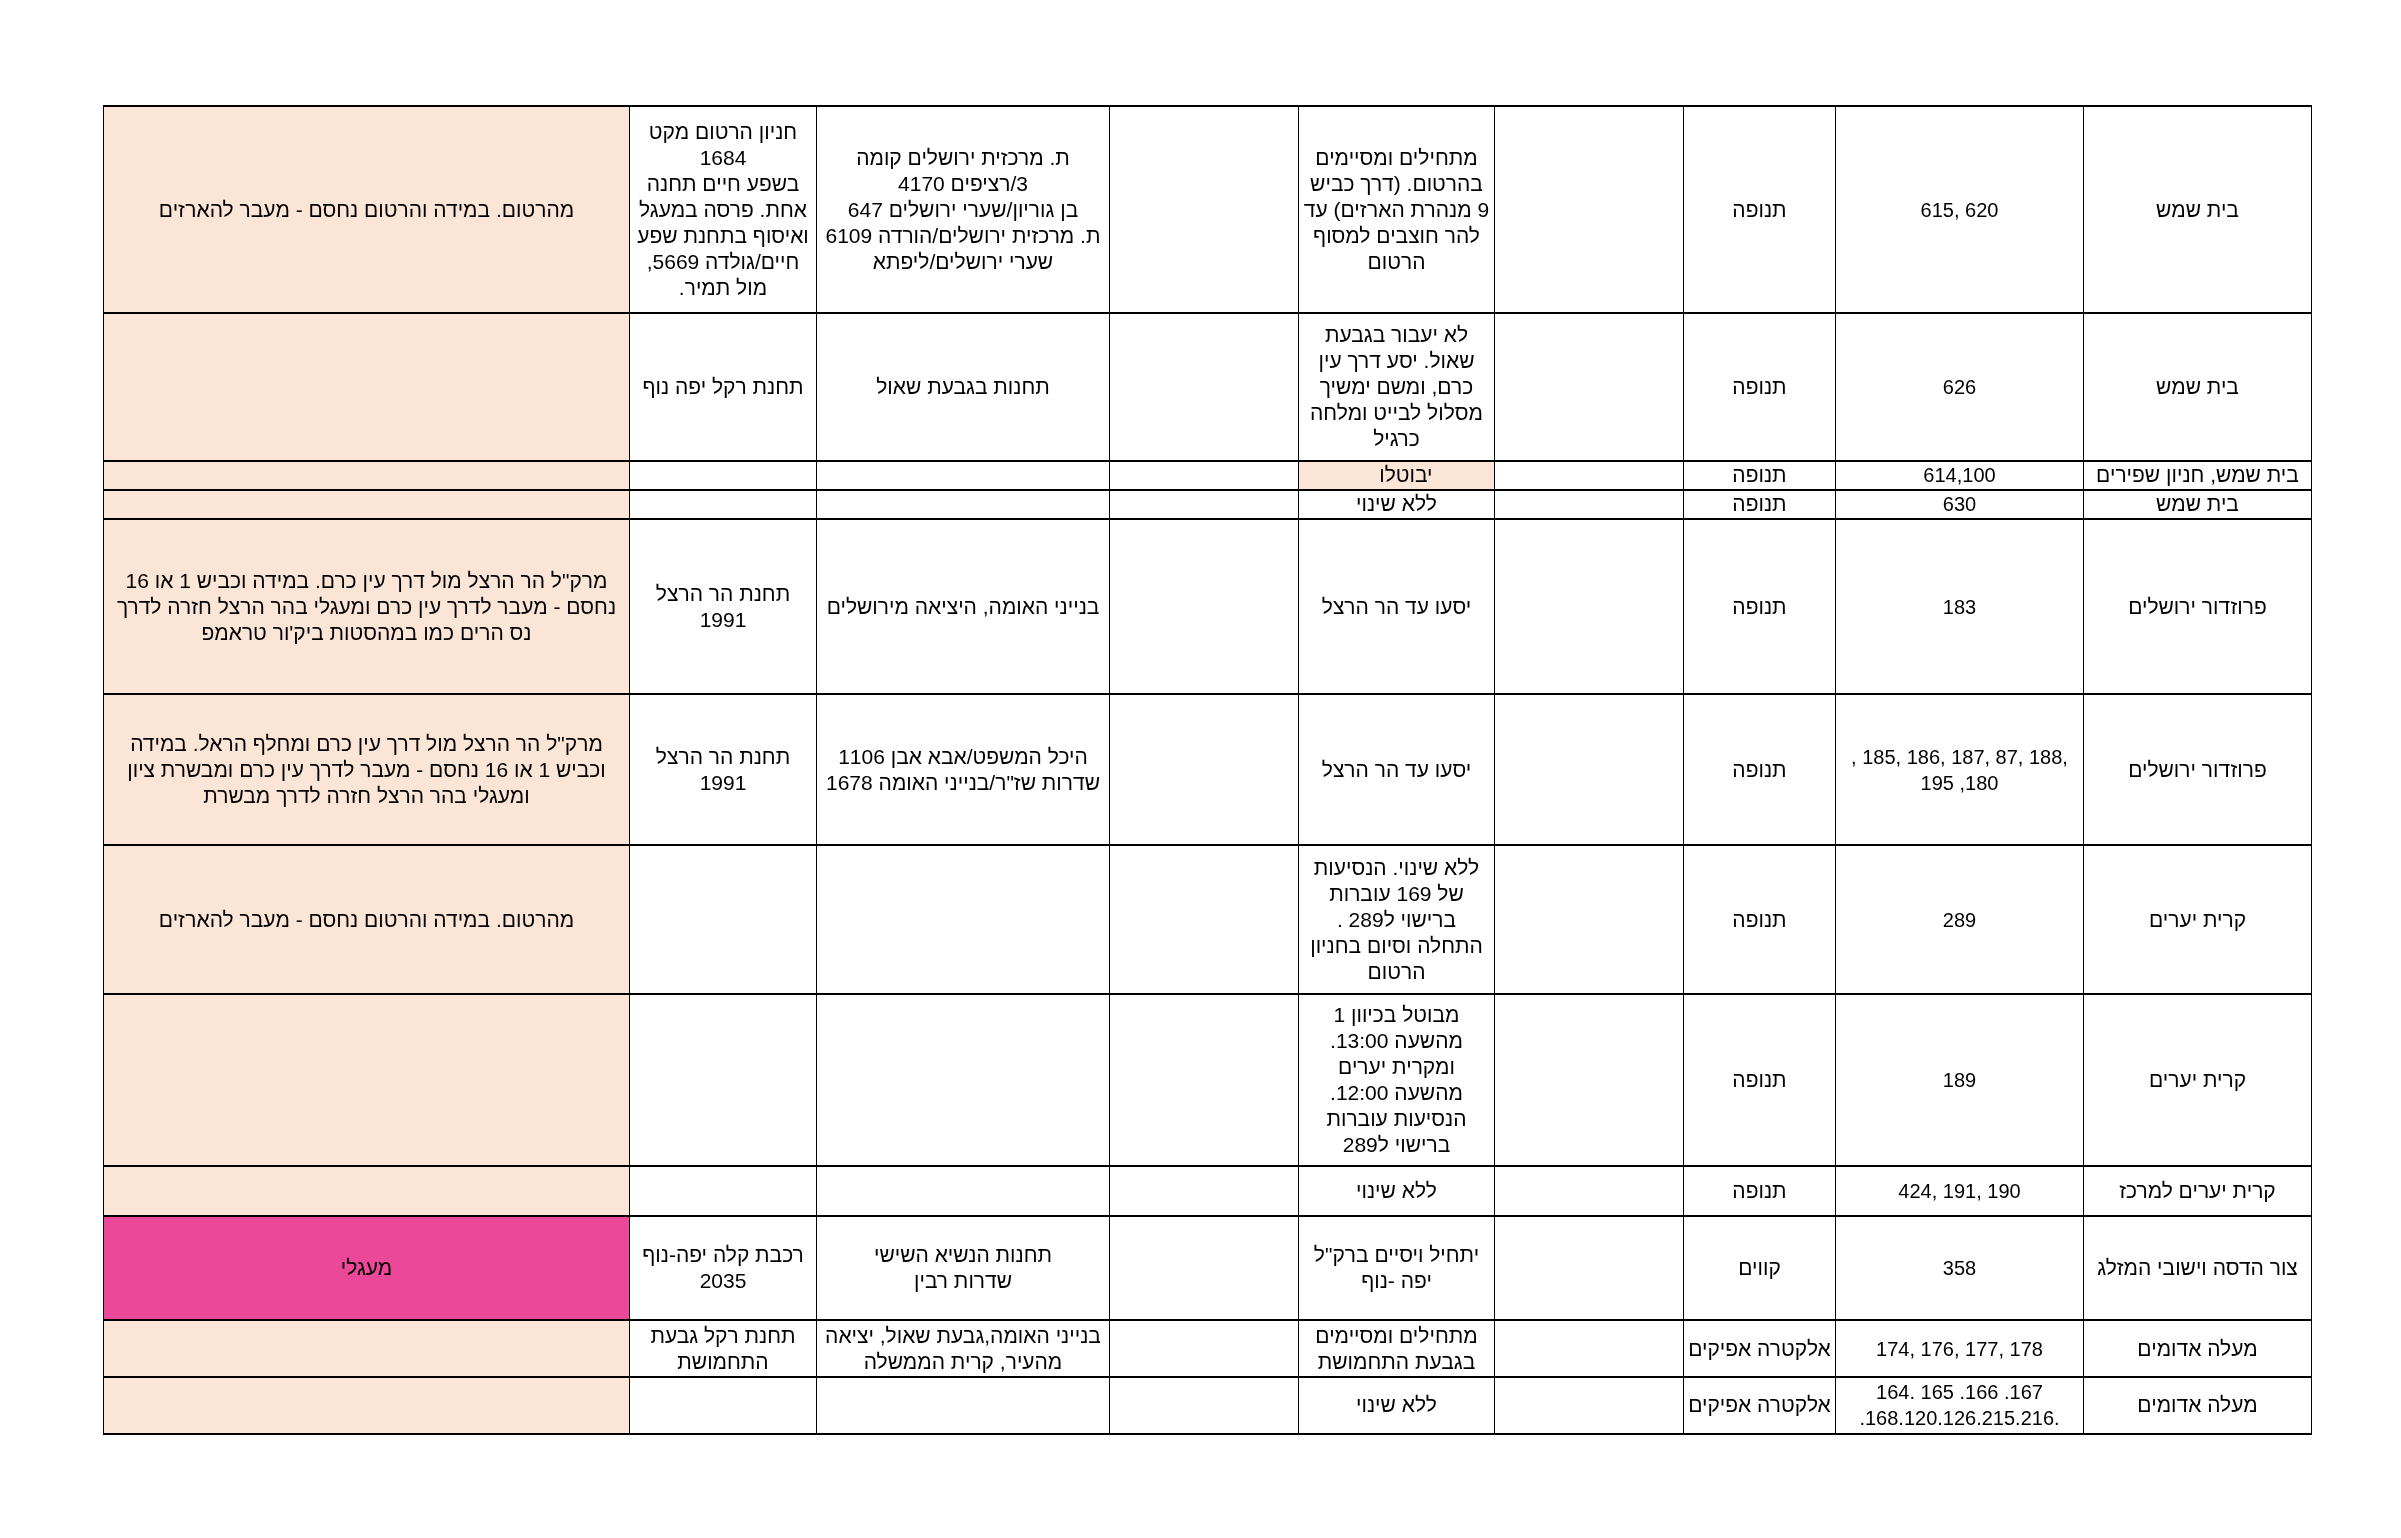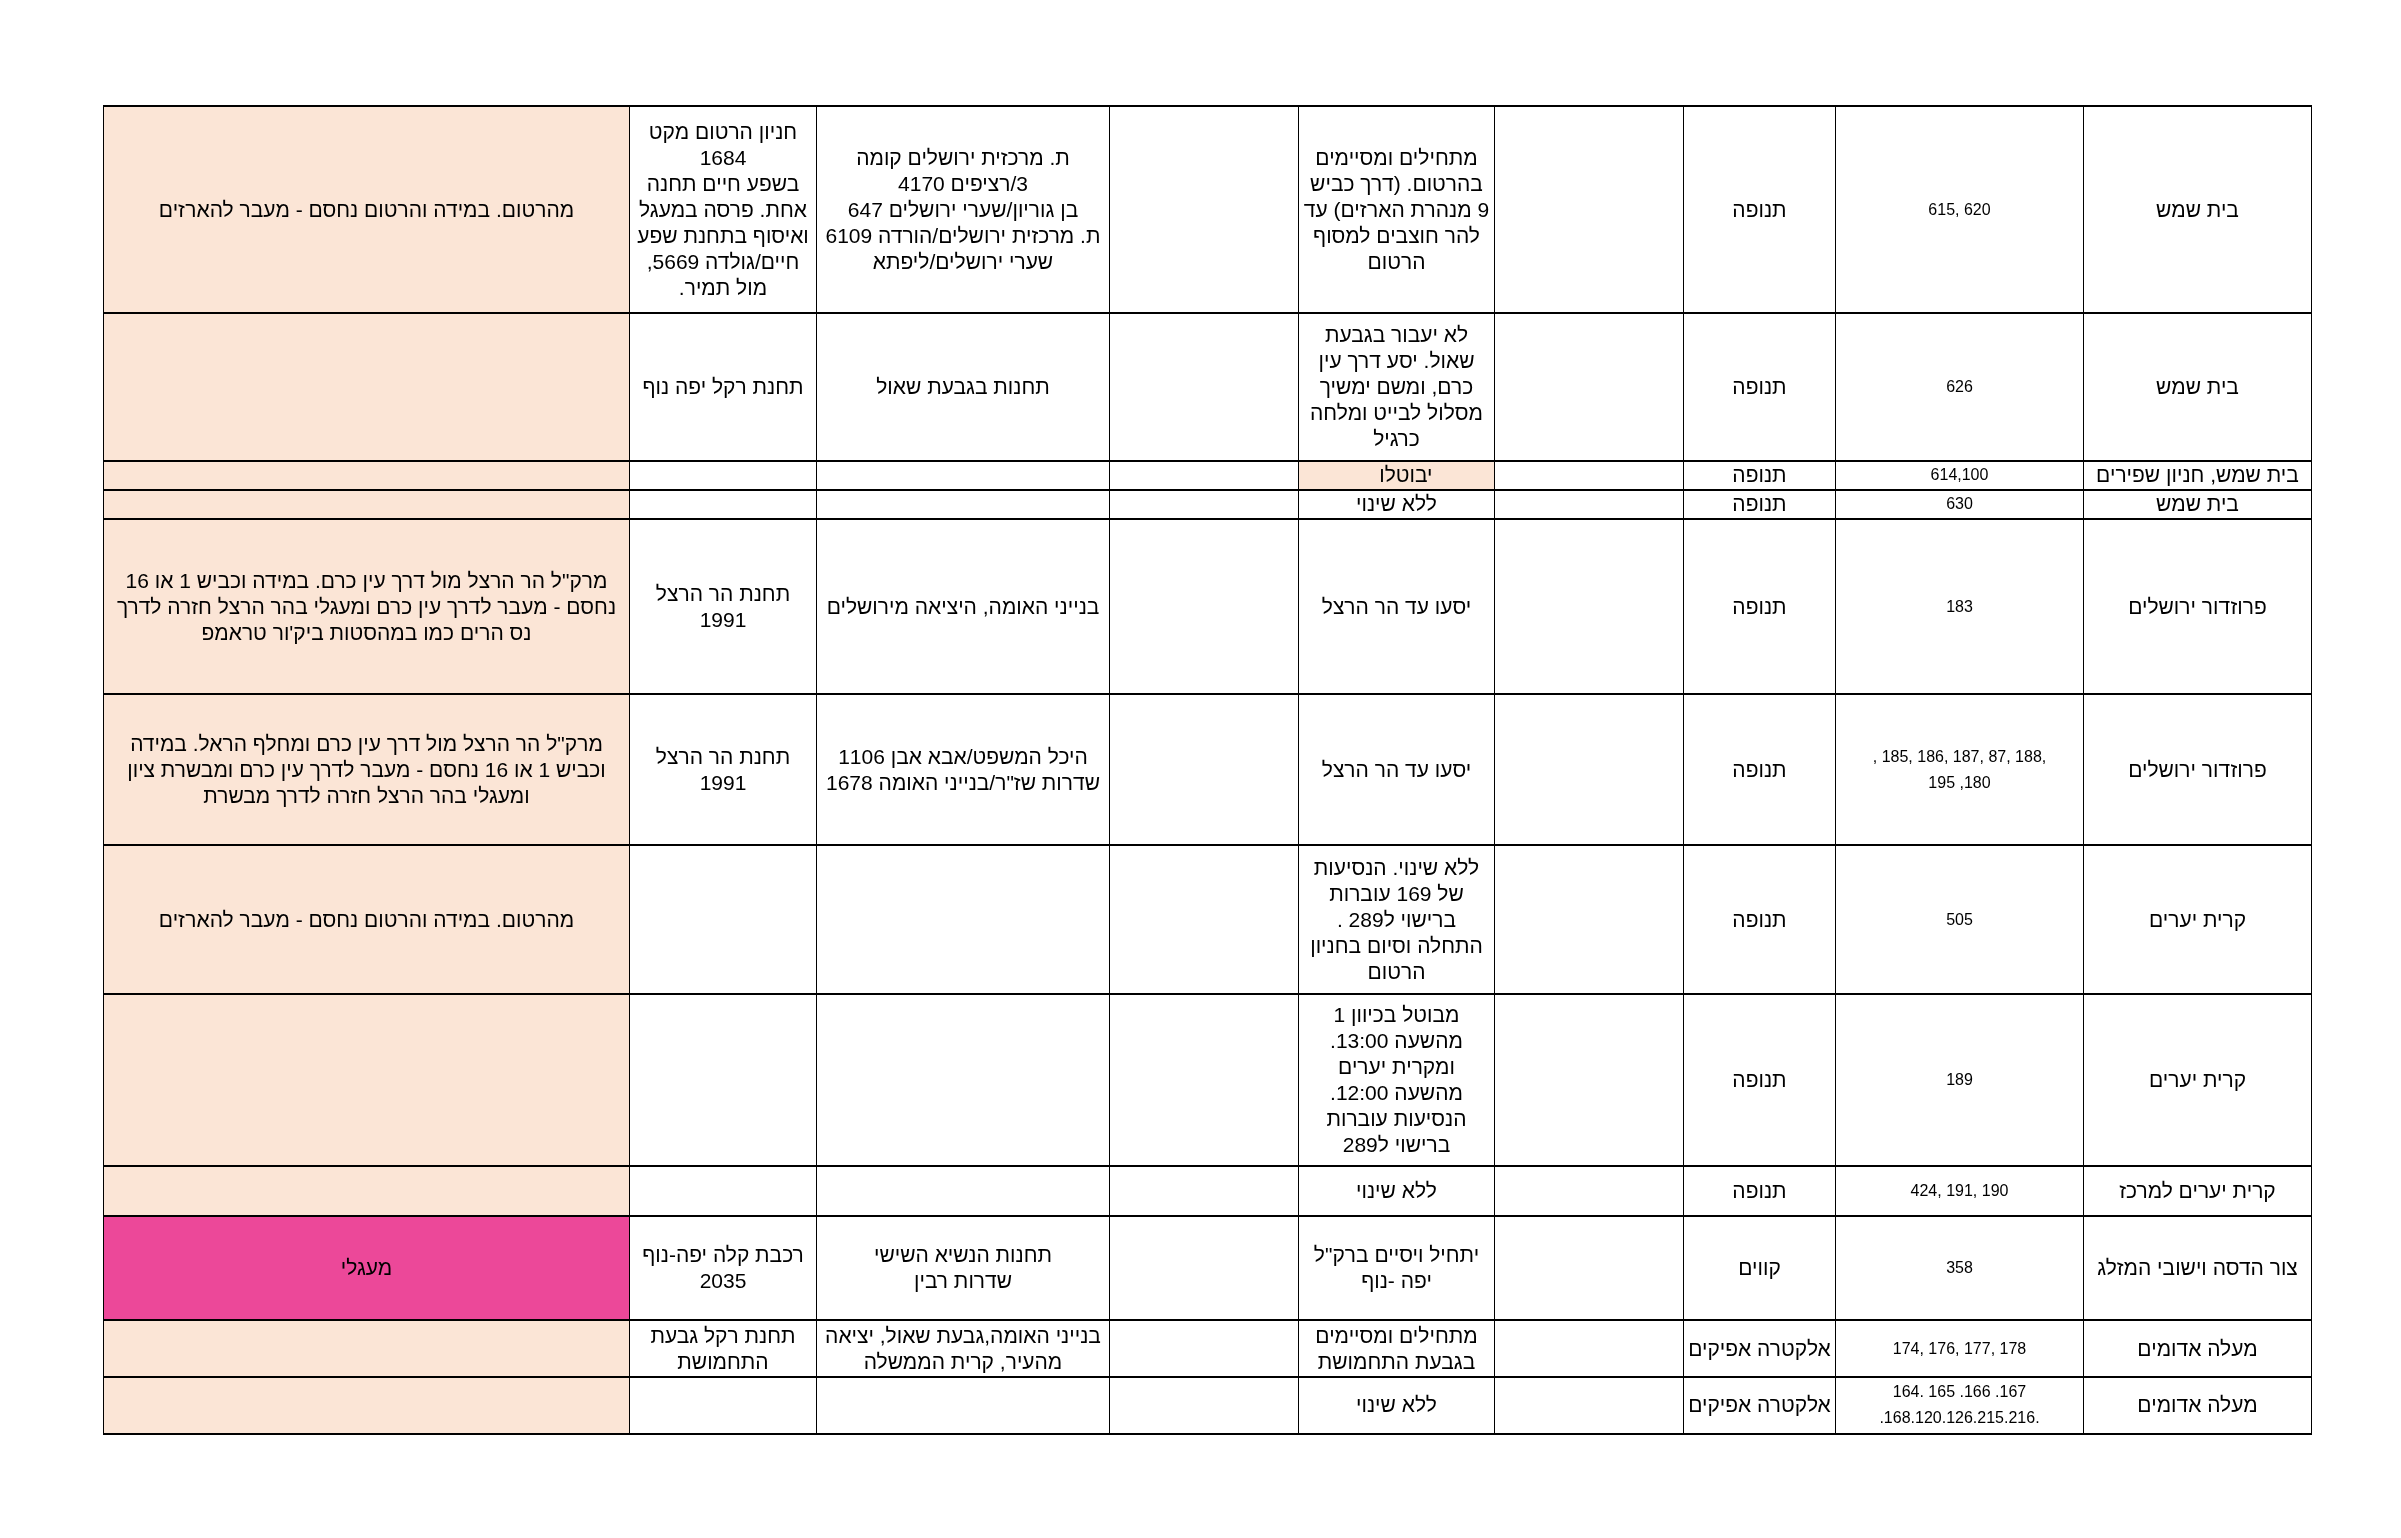--- a/index.html
+++ b/index.html
@@ -21,21 +21,21 @@
     text-align:center;vertical-align:middle;
     font-size:21px;line-height:26px;
     padding:1.4px 4.2px;
     white-space:pre-line;
     overflow:hidden;
   }
   tr.short td{line-height:22.4px;padding:0 4.2px;}
   td.peach{}
   td.hl{}
   td.ltr{direction:ltr;}
-  td.lines-cell{font-size:16px;}
+  td.lines-cell{font-size:20px;}
 </style>
 </head>
 <body>
 
 <div class="sheet">
 <table>
   <colgroup>
     <col style="width:228px">
         <col style="width:248px">
         <col style="width:152px">
@@ -114,21 +114,21 @@
           <td></td>
           <td>יסעו עד הר הרצל</td>
           <td></td>
           <td>היכל המשפט/אבא אבן 1106
 שדרות שז"ר/בנייני האומה 1678</td>
           <td>תחנת הר הרצל 1991</td>
           <td class="peach" style="background-color: rgb(251, 229, 214);">מרק"ל הר הרצל מול דרך עין כרם ומחלף הראל. במידה וכביש 1 או 16 נחסם - מעבר לדרך עין כרם ומבשרת ציון ומעגלי בהר הרצל חזרה לדרך מבשרת</td>
         </tr>
         <tr style="height: 149px;">
           <td>קרית יערים</td>
-          <td class="ltr lines-cell">505</td>
+          <td class="ltr lines-cell">289</td>
           <td>תנופה</td>
           <td></td>
           <td>ללא שינוי. הנסיעות של 169 עוברות ברישוי ל289 . התחלה וסיום בחניון הרטום</td>
           <td></td>
           <td></td>
           <td></td>
           <td class="peach" style="background-color: rgb(251, 229, 214);">מהרטום. במידה והרטום נחסם - מעבר להארזים</td>
         </tr>
         <tr style="height: 172px;">
           <td>קרית יערים</td>

